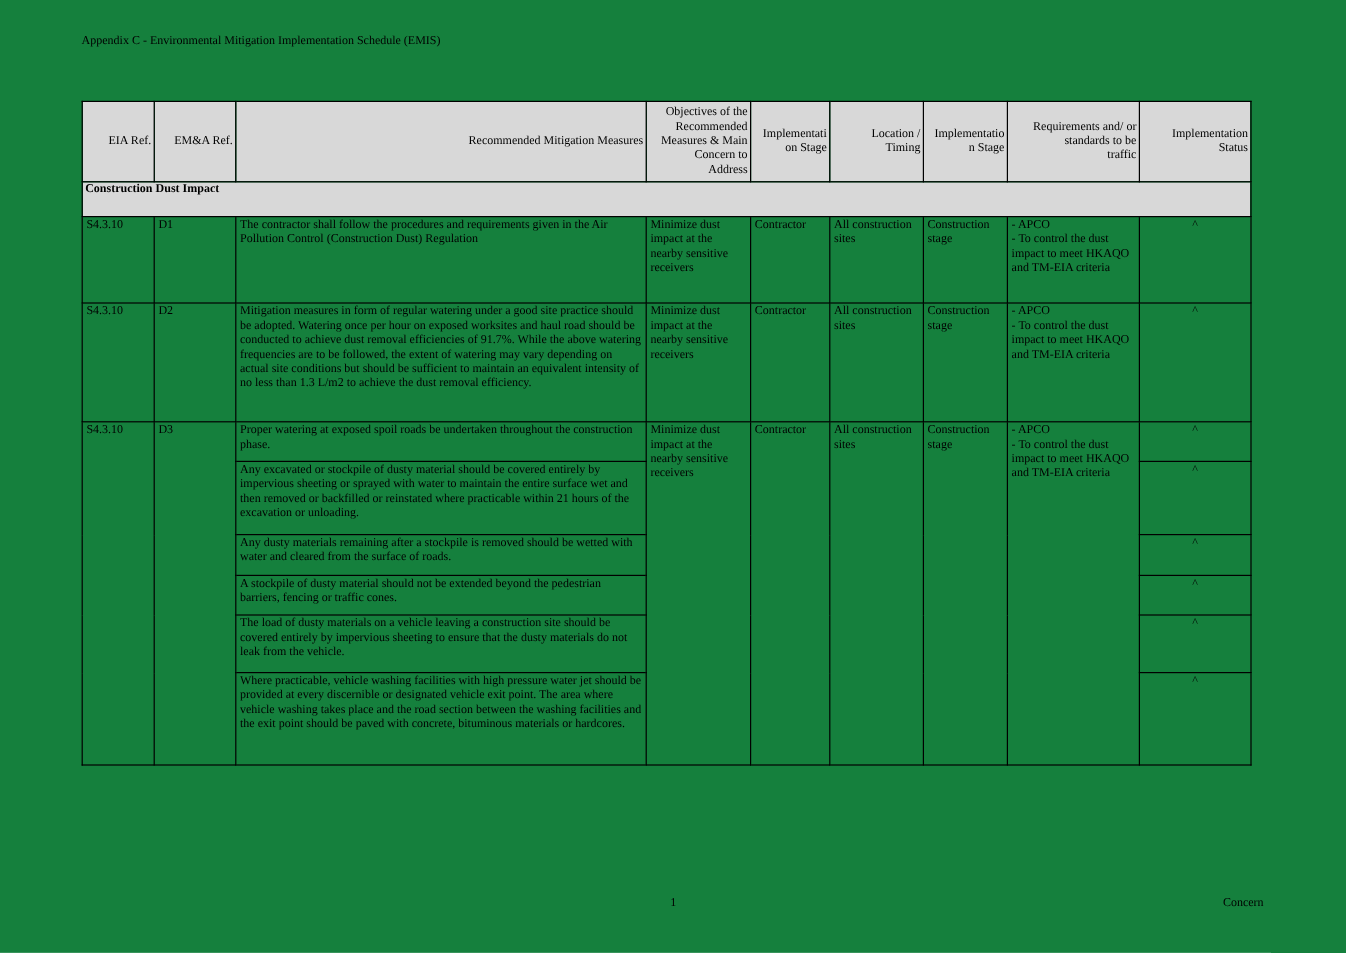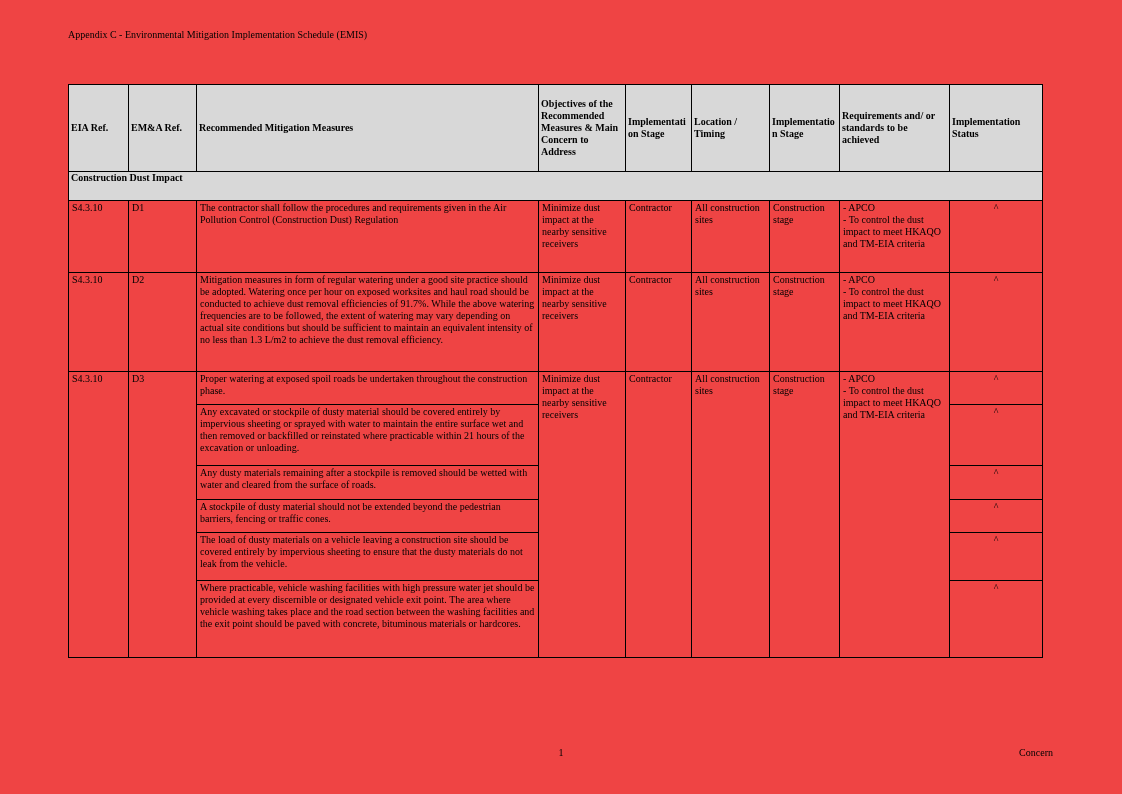--- a/index.html
+++ b/index.html
@@ -1,21 +1,21 @@
 <!DOCTYPE html>
 <html><head>
 <meta charset="utf-8">
 <style>
   html, body { margin: 0; padding: 0; }
   body { background: #ffffff; }
   .page {
     position: relative;
     width: 1122px;
     height: 794px;
-    background: #ef4444;
+    background: #15803d;
     font-family: "Liberation Serif", "DejaVu Serif", serif;
     color: #000000;
     overflow: hidden;
   }
   .doc-title {
     position: absolute;
     left: 68px;
     top: 29px;
     font-size: 10px;
   }
@@ -32,25 +32,25 @@
     border: 1px solid #000000;
     padding: 1px 3px;
     vertical-align: top;
     font-size: 10px;
     line-height: 12px;
     overflow: hidden;
     word-wrap: break-word;
   }
   table.emis th {
     background: #d8d8d8;
-    font-weight: bold;
-    text-align: left;
+    font-weight: normal;
+    text-align: right;
     vertical-align: middle;
     white-space: pre-line;
-    padding: 13px 2px;
+    padding: 3px 2px;
   }
   tr.section-row td {
     background: #d8d8d8;
     font-weight: bold;
     text-align: left;
     padding: 0 2px;
     line-height: 12px;
   }
   td.c-center { text-align: left; margin-top: 38px; }
   td.pre { white-space: pre-line; }
@@ -109,21 +109,21 @@
 Concern to
 Address</th>
         <th>Implementati
 on Stage</th>
         <th>Location /
 Timing</th>
         <th>Implementatio
 n Stage</th>
         <th>Requirements and/ or
 standards to be
-achieved</th>
+traffic</th>
         <th>Implementation
 Status</th>
       </tr>
     </thead>
     <tbody>
       <tr class="section-row h13">
         <td colspan="9">Construction Dust Impact</td>
       </tr>
 
       <tr class="h72">

